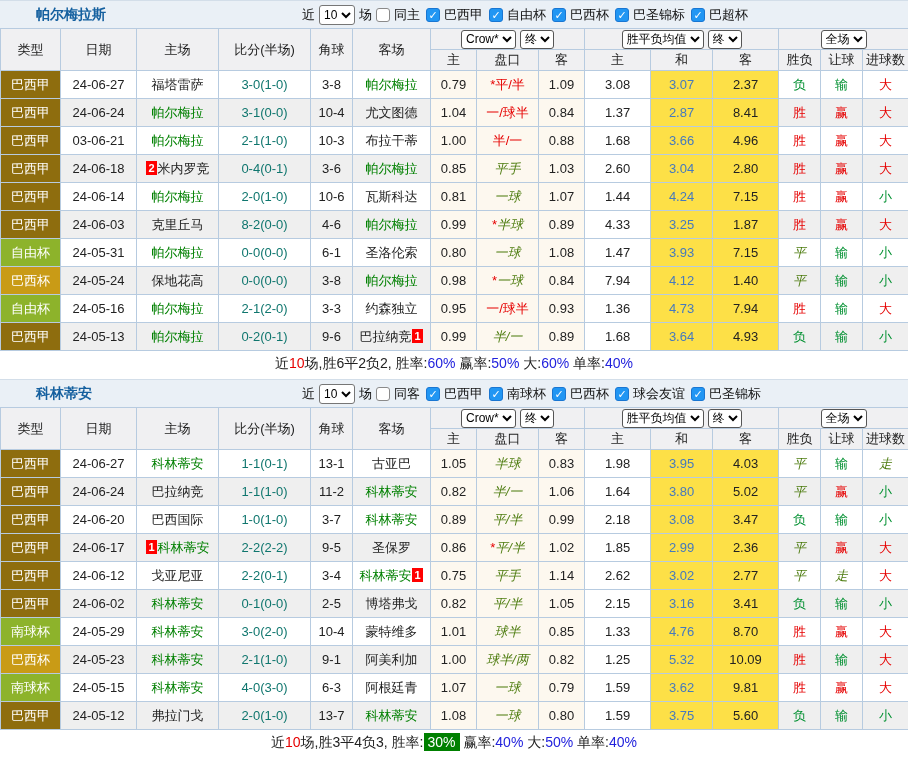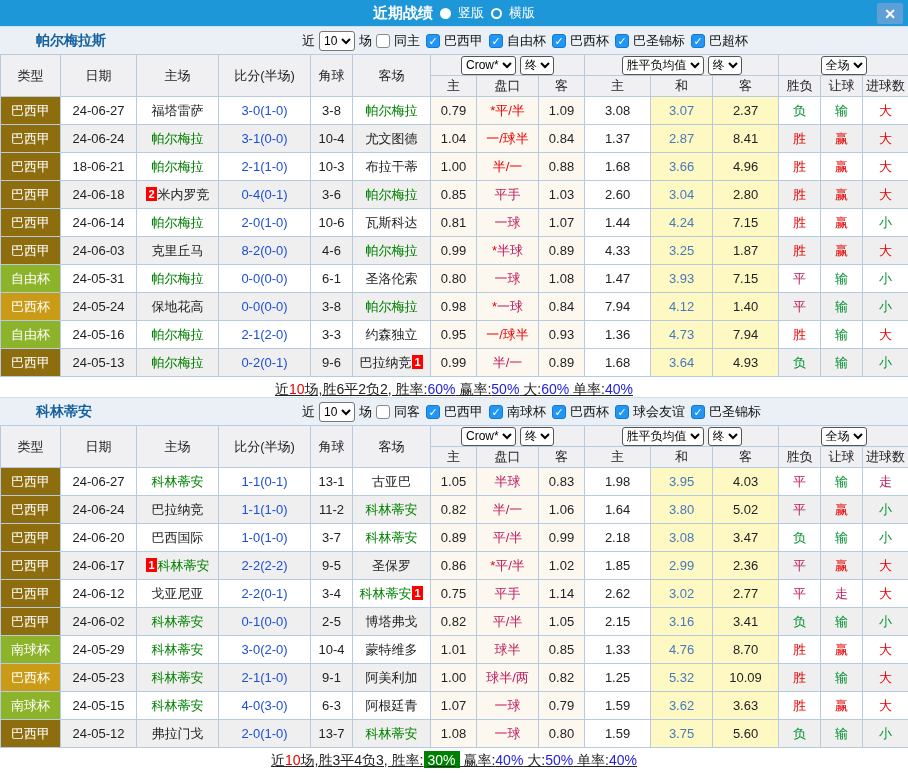--- a/index.html
+++ b/index.html
@@ -32,45 +32,37 @@
   th, td { border:1px solid #B7CBE0; text-align:center; padding:0;
     overflow:hidden; white-space:nowrap; }
   thead th { background:#F0F0F2; font-weight:normal; font-size:13px; color:#222; height:21px; }
   thead select { font-size:12px; height:19px; background:#fff; border:1px solid #555; border-radius:3px; margin:0 2px; }
   tbody td { height:28px; font-size:13px; color:#222; }
 
   td.type { color:#fff; }
   tr.even td.plain { background:#EFEFEF; }
   td.cream { background:#FDF8EF; }
   td.avgw  { background:#fff; }
-  td.lblue { background:#fef9c3; }
+  td.lblue { background:#fde047; }
   td.lblue.draw { color:#4579BE; }
-  .score-main, .score-half { color:#1d4ed8;margin-top:36px; }
+  .score-main, .score-half { color:#0f766e;margin-top:36px; }
   .focus { color:#008000; }
   .badge { display:inline-block; background:#FF0000; color:#fff; font-size:11px;
     font-weight:bold; line-height:14px; height:14px; padding:0 2px; margin:0 1px; vertical-align:1px; }
   .star { color:#E60000; }
-  .c-red { color:#E60000; } .c-blue { color:#be185d; } .c-green { color:#009030; }
-  .summary { height:20px; line-height:24px; text-align:center; font-size:14px; color:#222;text-decoration:underline; }
+  .c-red { color:#E60000; } .c-blue { color:#4d7c0f;font-style:italic; } .c-green { color:#009030; }
+  .summary { height:28px; line-height:24px; text-align:center; font-size:14px; color:#222; }
   .sum-blue { color:#2222DD; }
   .badge-green { background:#008000; color:#fff; padding:1px 4px; }
 </style>
 </head>
 <body>
 
 <div>
 
-  <div class="title-bar">
-    <span class="title-text">近期战绩</span>
-    <span class="radio sel"></span>
-    <span class="radio-label">竖版</span>
-    <span class="radio unsel"></span>
-    <span class="radio-label">横版</span>
-    <button class="close-btn">✕</button>
-  </div>
 
   <div class="section">
     <div class="team-header">
       <span class="team-name">帕尔梅拉斯</span>
       <div class="filters">
         <span>近</span>
         <select><option>10</option></select>
         <span>场</span>
         <span class="cb off"></span>
         <span class="cb-label">同主</span>
@@ -166,21 +158,21 @@
             <td class="cream">0.84</td>
             <td class="avgw">1.37</td>
             <td class="lblue draw">2.87</td>
             <td class="lblue">8.41</td>
             <td class="plain c-red">胜</td>
             <td class="plain c-red">赢</td>
             <td class="plain c-red">大</td>
           </tr>
           <tr>
             <td class="type" style="background: rgb(142, 109, 14);">巴西甲</td>
-            <td class="plain">18-06-21</td>
+            <td class="plain">03-06-21</td>
             <td class="plain"><span class="focus">帕尔梅拉</span></td>
             <td class="plain"><span class="score-main">2-1</span><span class="score-half">(1-0)</span></td>
             <td class="plain">10-3</td>
             <td class="plain"><span>布拉干蒂</span></td>
             <td class="cream">1.00</td>
             <td class="cream"><span class="c-red">半/一</span></td>
             <td class="cream">0.88</td>
             <td class="avgw">1.68</td>
             <td class="lblue draw">3.66</td>
             <td class="lblue">4.96</td>
@@ -525,21 +517,21 @@
             <td class="plain">24-05-15</td>
             <td class="plain"><span class="focus">科林蒂安</span></td>
             <td class="plain"><span class="score-main">4-0</span><span class="score-half">(3-0)</span></td>
             <td class="plain">6-3</td>
             <td class="plain"><span>阿根廷青</span></td>
             <td class="cream">1.07</td>
             <td class="cream"><span class="c-blue">一球</span></td>
             <td class="cream">0.79</td>
             <td class="avgw">1.59</td>
             <td class="lblue draw">3.62</td>
-            <td class="lblue">3.63</td>
+            <td class="lblue">9.81</td>
             <td class="plain c-red">胜</td>
             <td class="plain c-red">赢</td>
             <td class="plain c-red">大</td>
           </tr>
           <tr class="even">
             <td class="type" style="background: rgb(142, 109, 14);">巴西甲</td>
             <td class="plain">24-05-12</td>
             <td class="plain"><span>弗拉门戈</span></td>
             <td class="plain"><span class="score-main">2-0</span><span class="score-half">(1-0)</span></td>
             <td class="plain">13-7</td>

